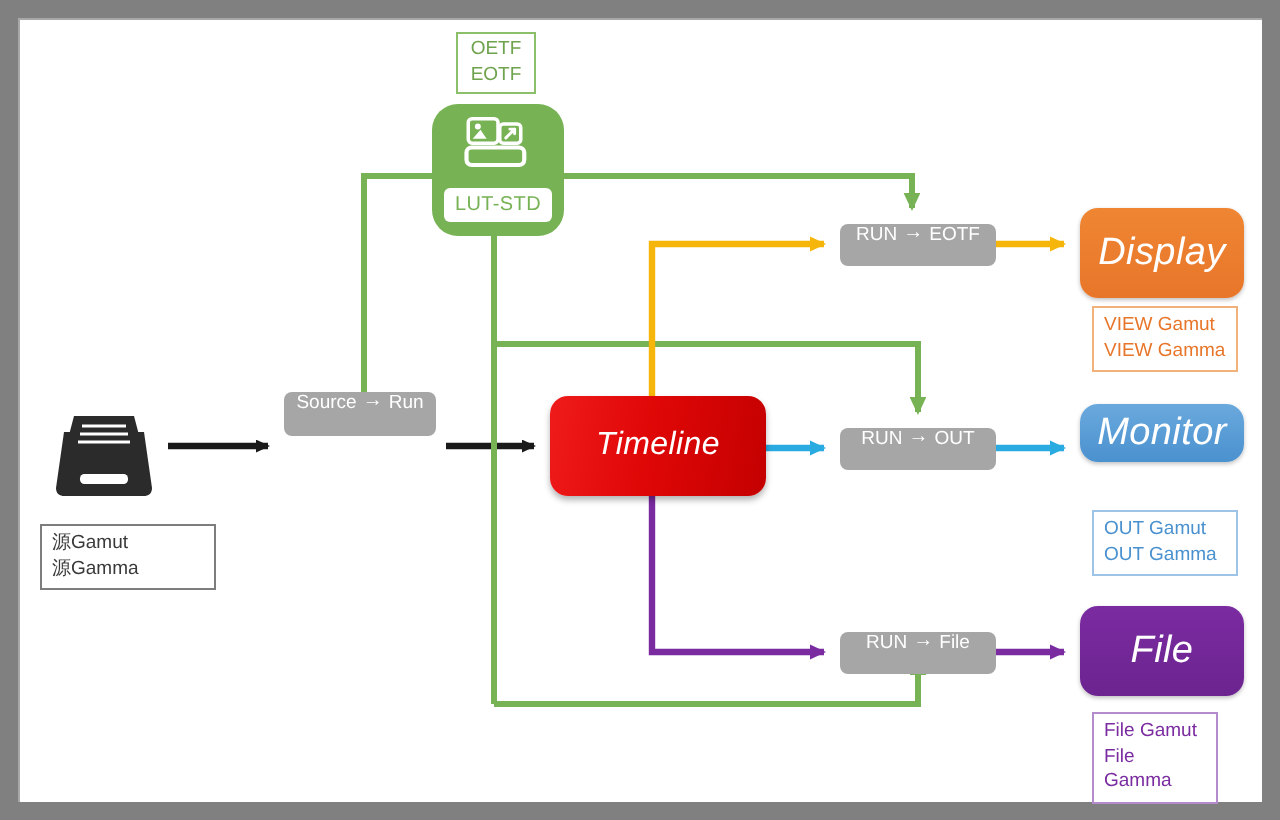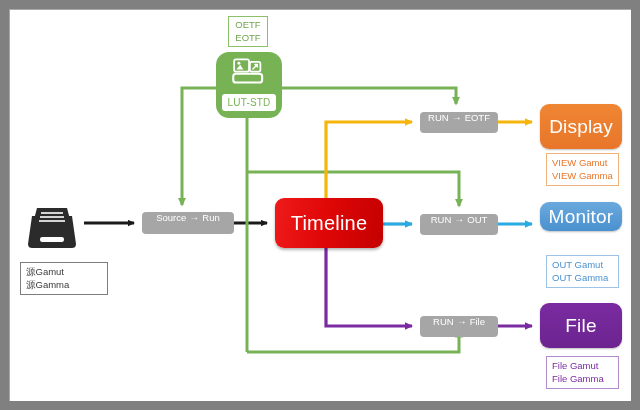--- a/index.html
+++ b/index.html
@@ -40,21 +40,21 @@
 
   
   .node {
     position: absolute;
     display: flex; align-items: center; justify-content: center;
     color: #ffffff;
     border-radius: 9px;
     text-align: center;
     letter-spacing: .2px;
   }
-  .node-label { font-size: 19px; font-weight: 400; }
+  .node-label { font-size: 19px; font-weight: 400; font-style: italic; }
 
   #node-display {
     left: 540px; top: 104px; width: 82px; height: 45px;
     background: linear-gradient(#ef8633, #e8762a);
     box-shadow: 0 1px 2px rgba(0,0,0,.25);
   }
   #node-monitor {
     left: 540px; top: 202px; width: 82px; height: 29px;
     background: linear-gradient(#6aa9dd, #4a91cf);
     box-shadow: 0 1px 2px rgba(0,0,0,.25);
@@ -62,21 +62,21 @@
   #node-file {
     left: 540px; top: 303px; width: 82px; height: 45px;
     background: linear-gradient(#7a2ba0, #6c2490);
     box-shadow: 0 1px 2px rgba(0,0,0,.25);
   }
   #node-timeline {
     left: 275px; top: 198px; width: 108px; height: 50px;
     background: linear-gradient(100deg, #ef1b1b 0%, #e00707 45%, #c40000 100%);
     box-shadow: 0 2px 3px rgba(0,0,0,.3);
   }
-  #node-timeline .node-label { font-size: 20px; }
+  #node-timeline .node-label { font-size: 16px; }
 
   #node-lut {
     left: 216px; top: 52px; width: 66px; height: 66px;
     background: #77b255;
     border-radius: 13px;
     flex-direction: column;
     justify-content: flex-start;
     padding-top: 6px;
   }
   .lut-badge {
@@ -92,21 +92,21 @@
     position: absolute;
     background: #a6a6a6;
     border-radius: 4px;
     color: #ffffff;
     font-size: 9.5px;
     display: flex; justify-content: center;
     gap: 3px;
     white-space: nowrap;
   }
   .conv .arr { font-size: 10px; line-height: 1; }
-  #conv-source-run { left: 142px; top: 212px; width: 92px; height: 22px; }
+  #conv-source-run { left: 142px; top: 196px; width: 76px; height: 22px; }
   #conv-run-view   { left: 420px; top: 112px; width: 78px; height: 21px; }
   #conv-run-out    { left: 420px; top: 214px; width: 78px; height: 21px; }
   #conv-run-file   { left: 420px; top: 316px; width: 78px; height: 21px; }
 
   
   .annot {
     position: absolute;
     background: #ffffff;
     border: 1px solid #bdbdbd;
     font-size: 9.5px;
@@ -130,21 +130,21 @@
   }
   #annot-view {
     left: 546px; top: 153px; width: 73px;
     border-color: #f0b27a; color: #e8762a;
   }
   #annot-out {
     left: 546px; top: 255px; width: 73px;
     border-color: #9dc3e6; color: #4a91cf;
   }
   #annot-file {
-    left: 546px; top: 356px; width: 73px;
+    left: 546px; top: 356px; width: 63px;
     border-color: #b58ccb; color: #7a2ba0;
   }
 
   
   .icon-src {
     position: absolute; left: 24px; top: 200px;
     width: 56px; height: 56px;
   }
   .lut-icon { width: 36px; height: 28px; }
 </style>

